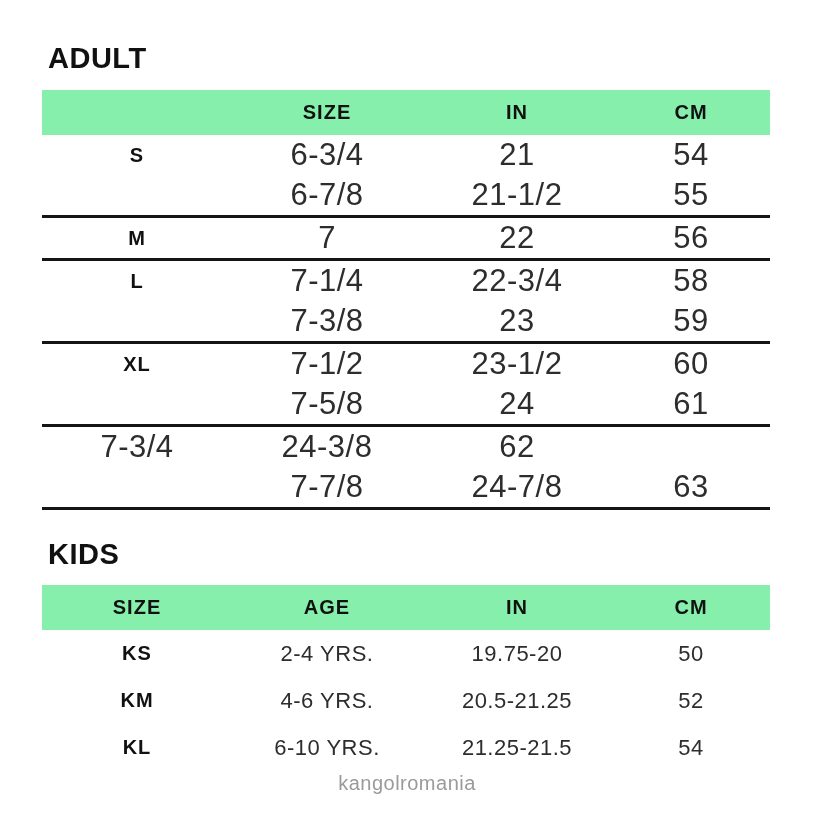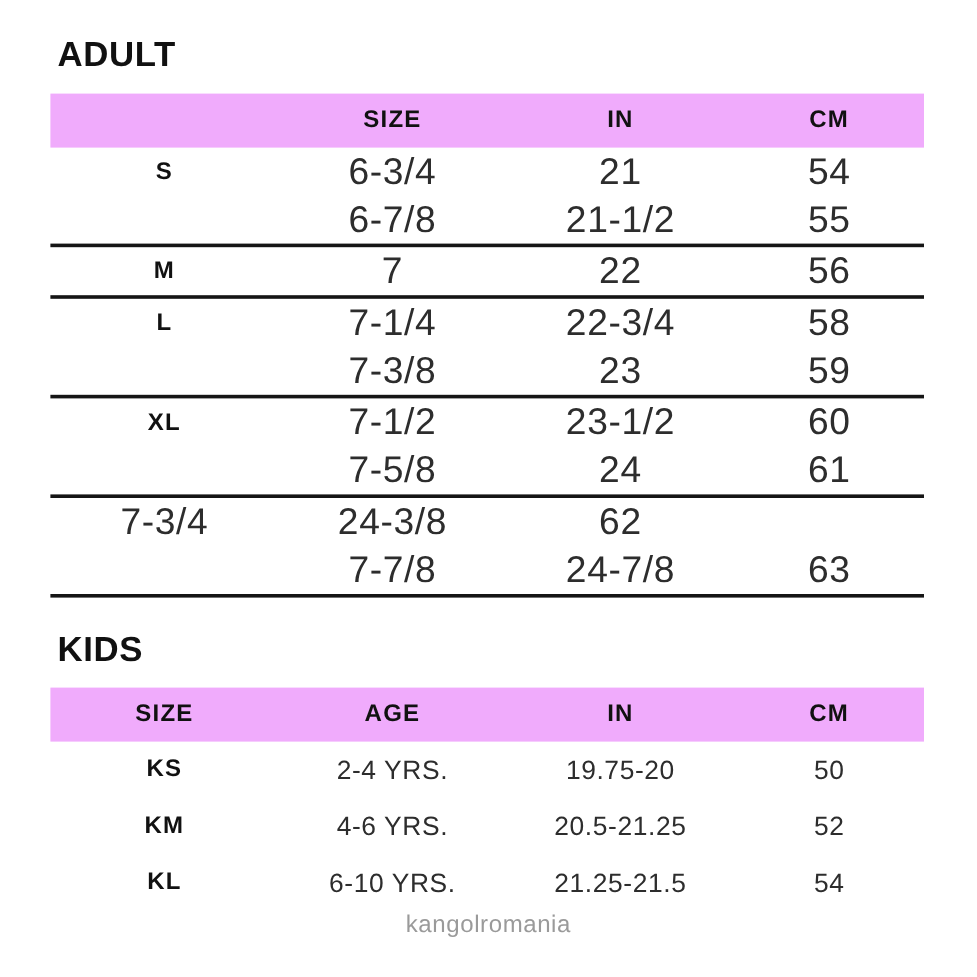--- a/index.html
+++ b/index.html
@@ -6,41 +6,41 @@
   .page{
     position:relative;
     width:814px;height:814px;
     background:#ffffff;
     font-family:"Liberation Sans",sans-serif;
     color:#111111;
     overflow:hidden;
   }
   .section-title{
     margin:0 0 17px 48px;
-    padding-top:32px;
+    padding-top:44px;
     font-size:29px;
     line-height:29px;
     font-weight:800;
     letter-spacing:0.5px;
     color:#111111;
   }
   .section-title.kids{
     padding-top:30px;
     margin-bottom:16px;
   }
   .size-table{
     margin-left:42px;
     width:728px;
   }
   .thead{
     display:grid;
     grid-template-columns:190px 190px 190px 158px;
     height:45px;
     align-items:center;
-    background:#f0abfc;
+    background:#86efac;
   }
   .th{
     text-align:center;
     font-size:20px;
     font-weight:700;
     letter-spacing:1px;
     color:#111111;
   }
   .tr{
     display:grid;

